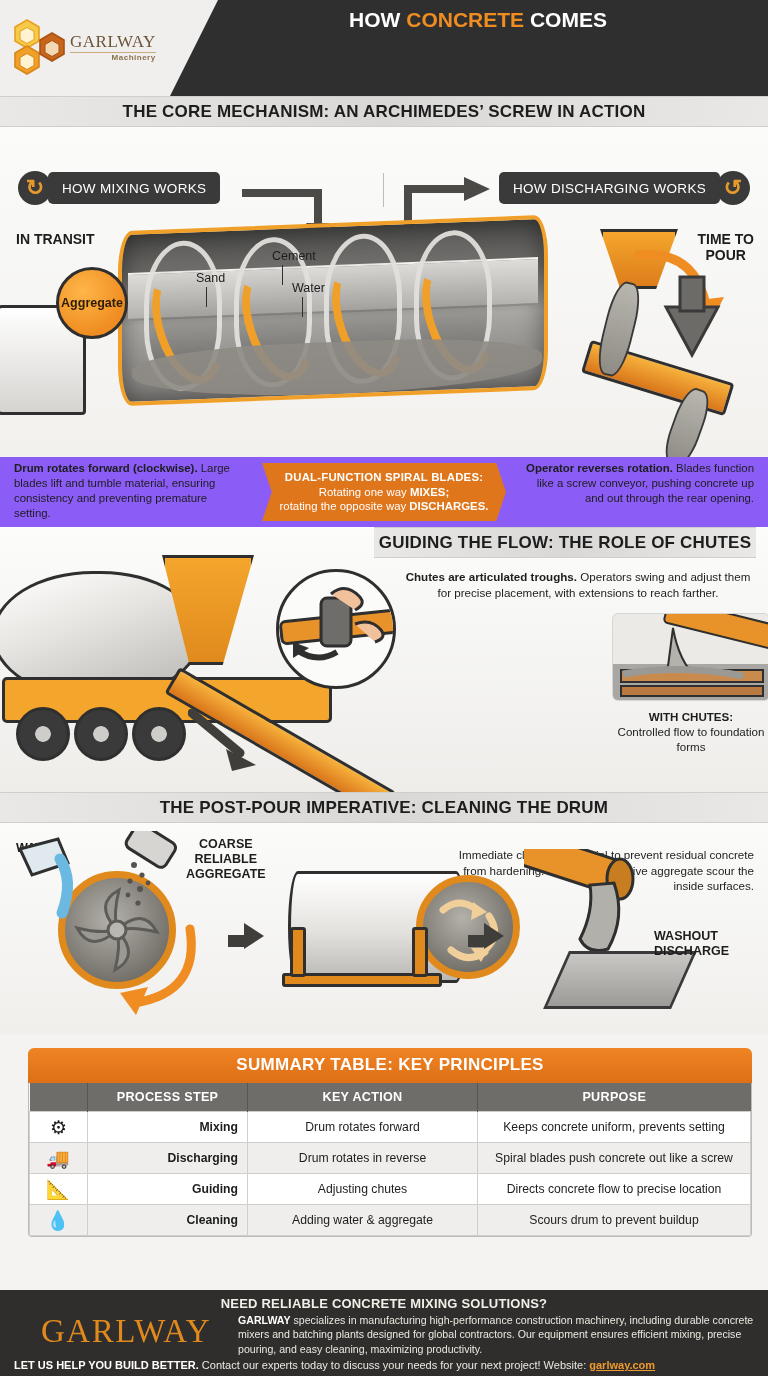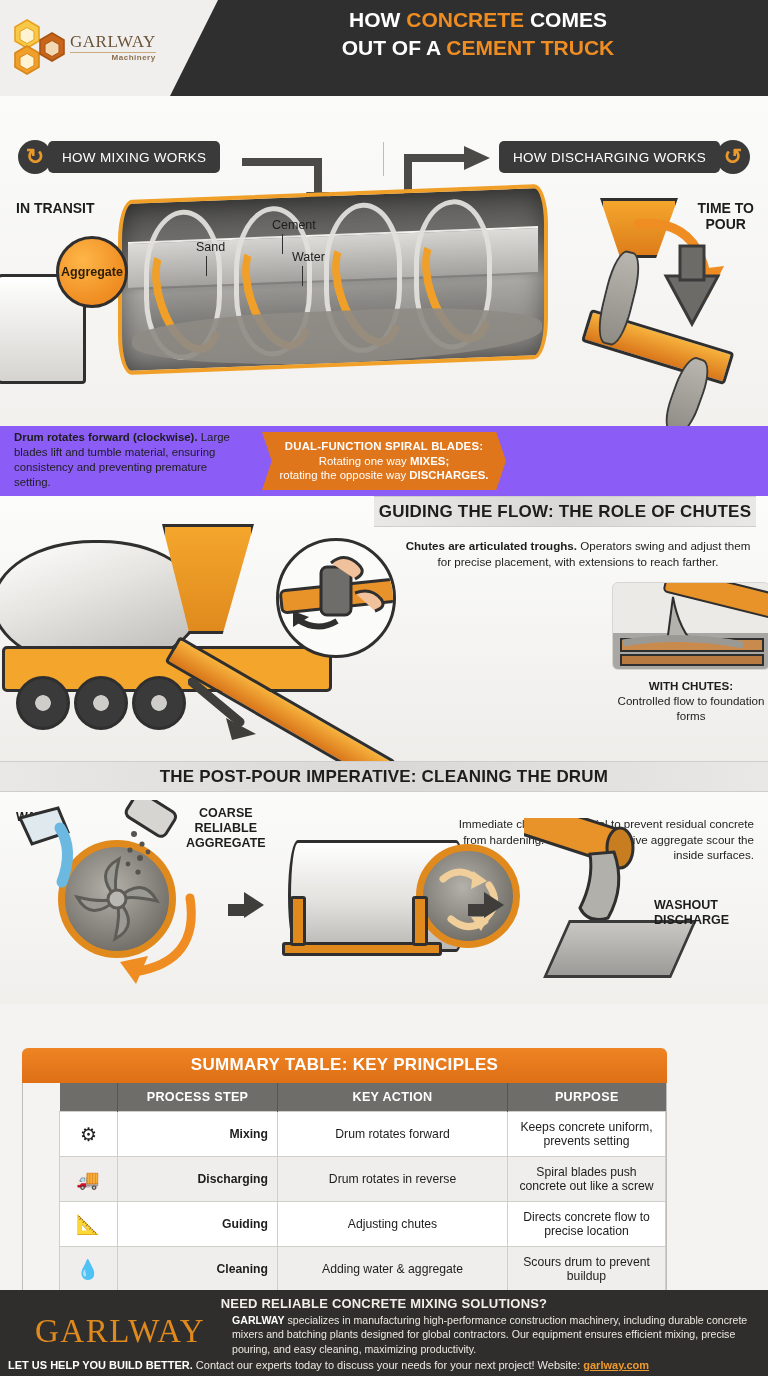--- a/index.html
+++ b/index.html
@@ -187,46 +187,46 @@
     border:3px solid #2f2f2f;
   }
   .stand { position:absolute; background:#e08a1e; border:3px solid #2f2f2f; border-radius:3px; }
   .tray {
     position:absolute; width:128px; height:58px; background:linear-gradient(180deg,#c9c7c3,#9d9b97);
     border:3px solid #3a3a3a;
     transform:skewX(-24deg);
   }
 
   
-  .tablewrap { position:absolute; left:22px; top:1048px; width:645px; }
+  .tablewrap { position:absolute; left:28px; top:1048px; width:724px; }
   .tbl-title {
     background:linear-gradient(180deg,#ee8424,#de6f15); color:#fff;
     font-size:17px; font-weight:bold; text-align:center; padding:7px 0 8px;
     border-radius:6px 6px 0 0; letter-spacing:.3px;
   }
   table { width:100%; border-collapse:collapse; }
   th {
     background:#6e6d6a; color:#fff; font-size:12.6px; font-weight:bold; padding:7px 4px;
     border-right:1px solid #575654; letter-spacing:.3px;
   }
   th.icocol { width:58px; border-right:1px solid #575654; }
   td {
     border:1px solid #cfcecb; font-size:12.2px; color:#1d1d1d; padding:8px 9px; text-align:center;
   }
   td.icocol { width:58px; padding:4px; text-align:center; font-size:19px; line-height:1; }
   td.stepcol { text-align:right; font-weight:bold; width:160px; padding-left:14px; }
   td.actcol { width:230px; }
   tr.r-odd td { background:#ffffff; }
   tr.r-even td { background:#efeeec; }
-  .tbl-shell { border:1px solid #bdbcb9; border-top:none; border-radius:0 0 4px 4px; overflow:hidden;padding-left:36px; }
+  .tbl-shell { border:1px solid #bdbcb9; border-top:none; border-radius:0 0 4px 4px; overflow:hidden; }
 
   
   .footer {
     position:absolute; left:0; bottom:0; width:768px; height:86px;
-    background:#2f2e2c; color:#f0ece4; padding:6px 8px 8px;
+    background:#2f2e2c; color:#f0ece4; padding:6px 14px 8px;
   }
   .f-head { text-align:center; font-size:13px; font-weight:bold; letter-spacing:.2px; color:#f2efe9; }
   .f-mid { display:flex; align-items:flex-start; margin-top:2px; }
   .f-logo {
     font-family:"Liberation Serif", serif; font-size:33px; color:#e08a1e; letter-spacing:1.5px;
     width:224px; flex:0 0 224px; text-align:center; line-height:1.15;
   }
   .f-para { flex:1; font-size:10.6px; line-height:1.36; color:#ece8e1; }
   .f-para b { color:#ffffff; }
   .f-bottom { margin-top:3px; font-size:11px; line-height:1.25; color:#ece8e1; }
@@ -256,26 +256,26 @@
         <div class="logo-name">GARLWAY</div>
         <div class="logo-rule"></div>
         <div class="logo-sub">Machinery</div>
       </div>
     </div>
 
     <div class="title-block">
       <div class="title-line">
         <span>HOW </span><span class="t-orange">CONCRETE</span><span> COMES</span>
       </div>
-      <div class="title-line">
-        <span>OUT OF A </span><span class="t-orange">CEMENT TRUCK</span>
-      </div>
-    </div>
-  </div>
-
+    </div>
+  </div>
+
+  <div class="band">
+    <span class="band-txt">THE CORE MECHANISM: AN ARCHIMEDES’ SCREW IN ACTION</span>
+  </div>
 
   <div class="core">
 
     <div class="rot-badge" style="left:18px;top:44px;">↻</div>
     <div class="pill" style="left:48px;top:45px;">
       <span>HOW MIXING WORKS</span>
     </div>
 
     <div class="rot-badge" style="right:18px;top:44px;">↺</div>
     <div class="pill" style="right:48px;top:45px;">
@@ -342,20 +342,23 @@
     <div class="note left">
       <b>Drum rotates forward (clockwise).</b><span> Large blades lift and tumble material, ensuring consistency and preventing premature setting.</span>
     </div>
 
     <div class="ribbon">
       <div class="r1">DUAL-FUNCTION SPIRAL BLADES:</div>
       <div><span>Rotating one way </span><b>MIXES;</b></div>
       <div><span>rotating the opposite way </span><b>DISCHARGES.</b></div>
     </div>
 
+    <div class="note right">
+      <b>Operator reverses rotation.</b><span> Blades function like a screw conveyor, pushing concrete up and out through the rear opening.</span>
+    </div>
   </div>
 
   <div class="chutes">
 
     <div class="band">
       <span class="band-txt">GUIDING THE FLOW: THE ROLE OF CHUTES</span>
     </div>
 
     <div class="truck2">
       <div class="drum2"></div>

